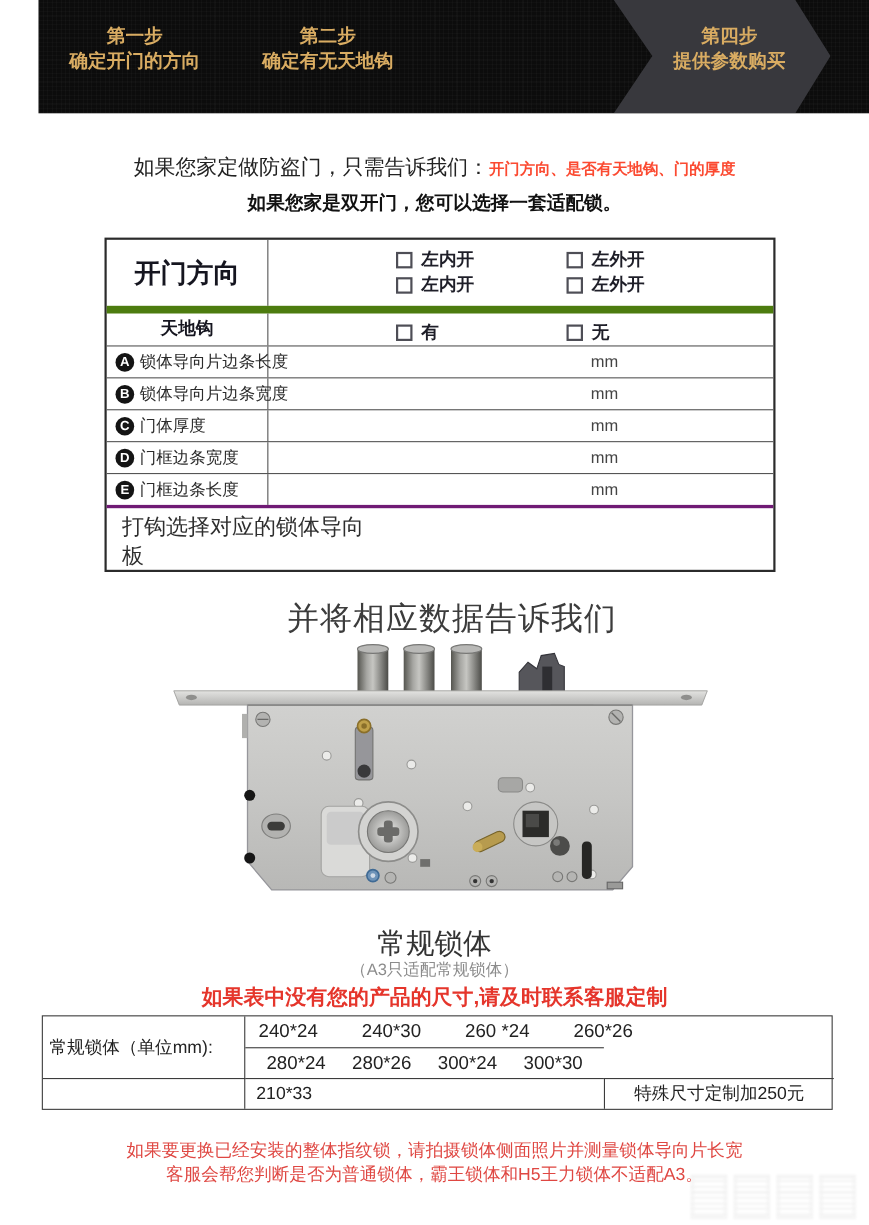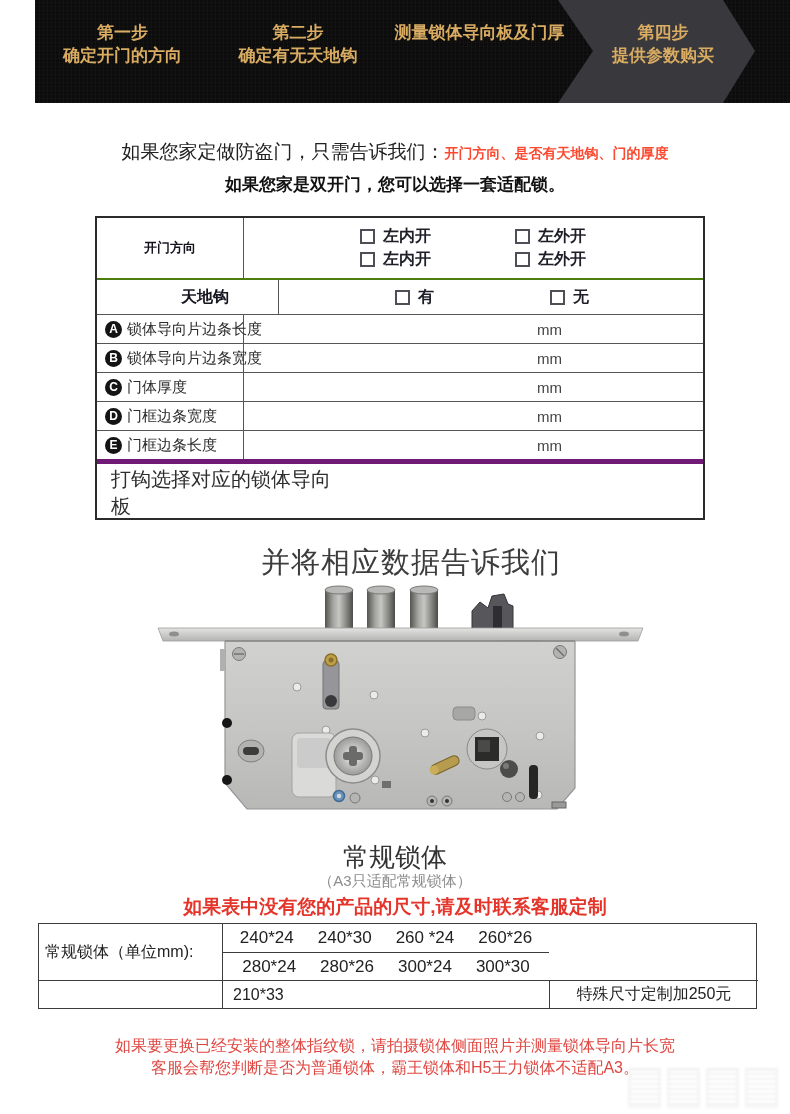--- a/index.html
+++ b/index.html
@@ -19,25 +19,25 @@
 
   
   .intro1{position:absolute;top:139px;left:0;width:100%;text-align:center;font-size:19px;color:#222;}
   .intro1 .ir{color:#fb4a31;font-weight:bold;font-size:14px;}
   .intro2{position:absolute;top:173px;left:0;width:100%;text-align:center;font-size:17px;font-weight:bold;color:#111;}
 
   
   .spec-table{position:absolute;left:95px;top:216px;width:610px;height:304px;border:2px solid #2b2b2b;background:#fff;}
   .row{position:relative;display:flex;width:100%;}
   .r1{height:60px;}
-  .r2{height:36px;border-top:2px solid #4d7c0f;padding-left:35px;}
+  .r2{height:36px;border-top:7px solid #4d7c0f;}
   .mr{height:29px;border-top:1px solid #555;}
-  .r8{height:62px;border-top:5px solid #701a75;font-family:Liberation Mono, monospace;}
+  .r8{height:62px;border-top:3px solid #701a75;font-family:Liberation Mono, monospace;}
   .cell-l{width:147px;border-right:1px solid #555;display:flex;align-items:center;justify-content:center;}
-  .cell-l.big{font-size:13px;font-weight:bold;color:#15151f;}
+  .cell-l.big{font-size:24px;font-weight:bold;color:#15151f;}
   .cell-l.med{font-size:16px;font-weight:bold;color:#15151f;}
   .cell-r{flex:1;position:relative;}
   .opt{position:absolute;display:flex;align-items:center;gap:8px;height:19px;}
   .cb{width:15px;height:15px;border:2px solid #4e4e56;background:#fff;display:inline-block;flex:none;}
   .ol{font-size:16px;font-weight:bold;color:#1e1e28;white-space:nowrap;}
   .cell-l.mlr{justify-content:flex-start;padding-left:8px;}
   .mlet{width:17px;height:17px;border-radius:50%;background:#141414;color:#fff;font-size:12px;
         font-weight:bold;display:flex;align-items:center;justify-content:center;margin-right:5px;flex:none;}
   .mlab{font-size:15px;color:#2b2b2b;white-space:nowrap;}
   .mrr{display:flex;align-items:center;}
@@ -52,21 +52,21 @@
   .mid-heading{position:absolute;top:543px;left:16px;width:100%;text-align:center;font-size:29px;color:#3c3c3c;letter-spacing:1px;}
   svg.lock{position:absolute;left:120px;top:583px;}
   .lock-title{position:absolute;top:840px;left:0;width:100%;text-align:center;font-size:26px;color:#333;}
   .lock-sub{position:absolute;top:872px;left:0;width:100%;text-align:center;font-size:15px;color:#8c8c8c;}
   .lock-note{position:absolute;top:894px;left:0;width:100%;text-align:center;font-size:19px;font-weight:bold;color:#e5352b;}
 
   
   .size-table{position:absolute;left:38px;top:923px;width:719px;height:86px;border:1px solid #3c3c3c;font-size:16px;color:#222;}
   .stc{position:absolute;display:flex;align-items:center;}
   .st-c1{left:0;top:0;width:184px;height:56px;border-right:1px solid #3c3c3c;padding-left:6px;}
-  .st-c2a{left:184px;top:0;width:326px;height:28px;justify-content:center;}
+  .st-c2a{left:184px;top:0;width:326px;height:28px;gap:16px;}
   .st-c2b{left:184px;top:28px;width:326px;height:28px;justify-content:center;border-top:1px solid #3c3c3c;}
   .st-c3a{left:510px;top:0;width:209px;height:56px;border-left:1px solid #3c3c3c;justify-content:center;}
   .st-c1b{left:0;top:56px;width:184px;height:28px;border-top:1px solid #3c3c3c;border-right:1px solid #3c3c3c;}
   .st-c2c{left:184px;top:56px;width:326px;height:28px;border-top:1px solid #3c3c3c;padding-left:10px;}
   .st-c3b{left:510px;top:56px;width:209px;height:28px;border-left:1px solid #3c3c3c;border-top:1px solid #3c3c3c;justify-content:center;}
   .sz{margin:0 12px;font-size:17px;white-space:pre;}
 
   
   .foot1{position:absolute;top:1036px;left:0;width:100%;text-align:center;font-size:16px;color:#df4742;}
   .foot2{position:absolute;top:1058px;left:0;width:100%;text-align:center;font-size:16px;color:#df4742;}
@@ -84,21 +84,20 @@
     <div class="chevron"></div>
     <div class="step s1">
       <div>第一步</div>
       <div>确定开门的方向</div>
     </div>
     <div class="step s2">
       <div>第二步</div>
       <div>确定有无天地钩</div>
     </div>
     <div class="step s3">
-      <div>测量锁体导向板及门厚</div>
     </div>
     <div class="step s4">
       <div>第四步</div>
       <div>提供参数购买</div>
     </div>
   </div>
 
   <div class="intro1">
     <span class="ib">如果您家定做防盗门，只需告诉我们：</span><span class="ir">开门方向、是否有天地钩、门的厚度</span>
   </div>

